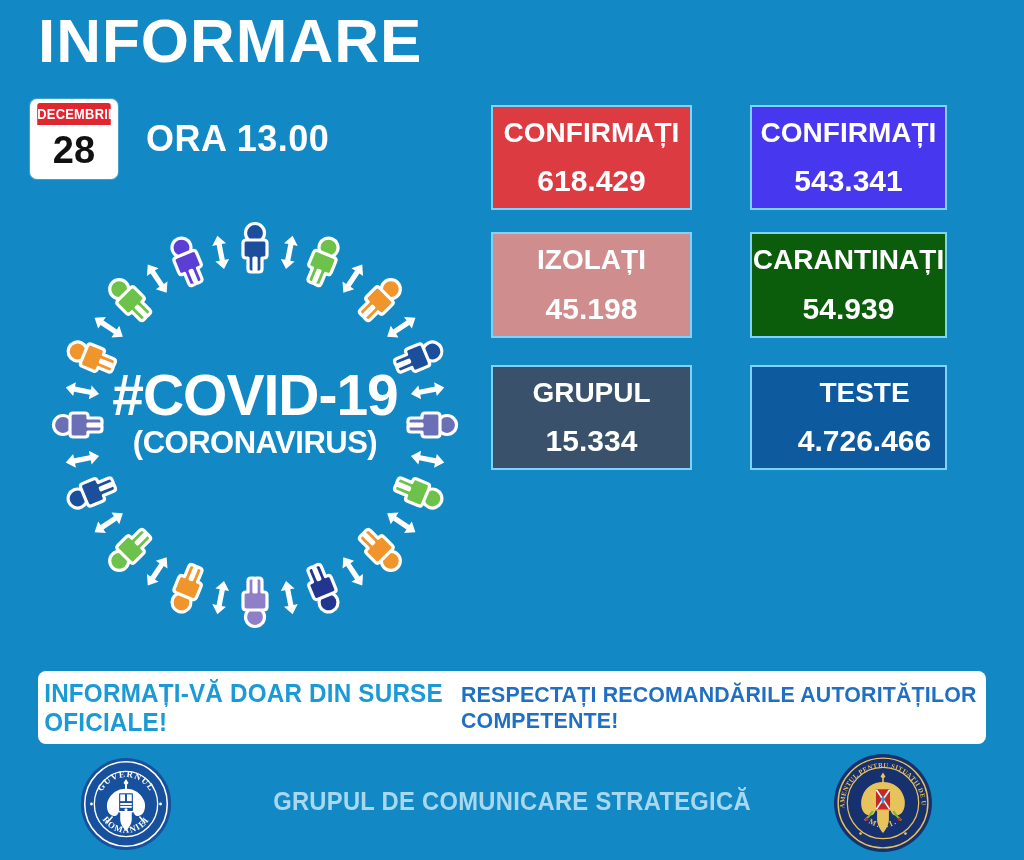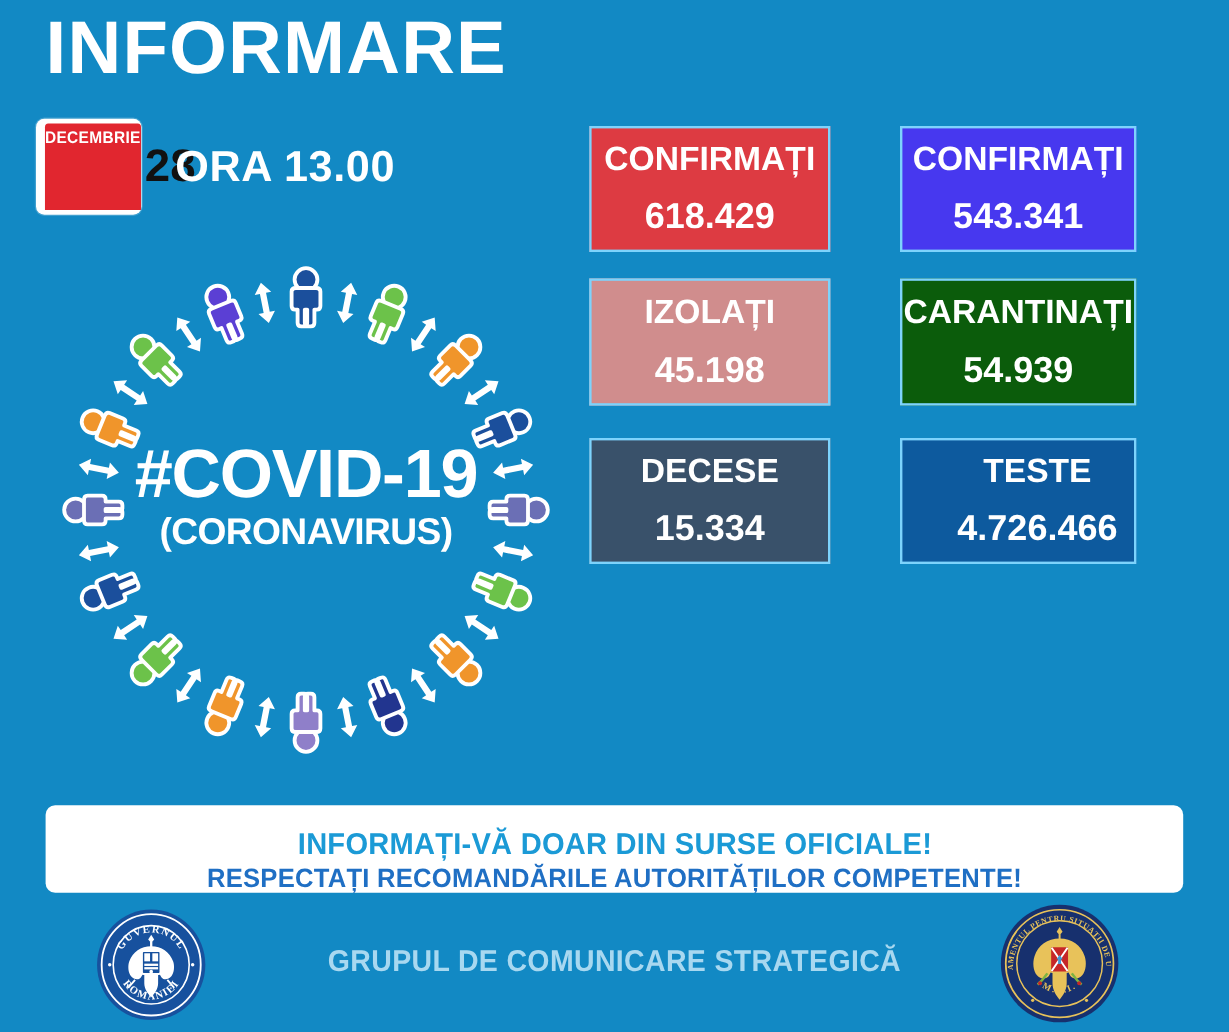--- a/index.html
+++ b/index.html
@@ -15,21 +15,21 @@
 
   
   .title{
     position:absolute;left:38px;top:8px;
     font-size:62px;font-weight:bold;color:#ffffff;
     letter-spacing:1px;line-height:1.05;
   }
   .datebar{position:absolute;left:30px;top:99px;display:flex;align-items:center;}
   .calendar{
     width:88px;height:80px;background:#ffffff;border-radius:7px;
-    box-sizing:border-box;padding:4px;display:flex;
+    box-sizing:border-box;padding:4px;display:flex;flex-direction:column;
     box-shadow:0 0 0 1px rgba(255,255,255,.2);
   }
   .cal-month{
     background:#e1262f;color:#ffffff;font-size:14px;font-weight:bold;
     text-align:center;line-height:22px;letter-spacing:.3px;
     border-radius:3px 3px 0 0;font-family:"Liberation Sans",sans-serif;
     transform:scaleX(.92);
   }
   .cal-day{
     flex:1;color:#111111;font-size:38px;font-weight:bold;
@@ -68,21 +68,21 @@
   #box-izolati{left:491px;top:232px;width:201px;height:106px;background:#d08d8d;}
   #box-carantinati{left:750px;top:232px;width:197px;height:106px;background:#0b5c0b;}
   #box-decese{left:491px;top:365px;width:201px;height:105px;background:#39516a;}
   #box-teste{left:750px;top:365px;width:197px;height:105px;background:#0d5a9e;padding-left:32px;}
   #box-apeluri{left:491px;top:497px;width:201px;height:108px;background:#efa846;}
 
   
   .banner{
     position:absolute;left:38px;top:671px;width:948px;height:73px;
     background:#ffffff;border-radius:8px;
-    display:flex;flex-direction:column;align-items:center;justify-content:flex-end;
+    display:flex;flex-direction:row;align-items:center;justify-content:center;
     box-sizing:border-box;
   }
   .banner .b1{
     color:#1b9ad6;font-size:25px;font-weight:bold;line-height:1.15;
     letter-spacing:.2px;transform:scaleX(.97);
   }
   .banner .b2{
     color:#1f6fc4;font-size:22px;font-weight:bold;line-height:1.15;
     letter-spacing:.2px;transform:scaleX(.97);
   }
@@ -185,21 +185,21 @@
     <div class="lbl">IZOLAȚI</div>
     <div class="val">45.198</div>
   </div>
 
   <div class="stat" id="box-carantinati">
     <div class="lbl">CARANTINAȚI</div>
     <div class="val">54.939</div>
   </div>
 
   <div class="stat" id="box-decese">
-    <div class="lbl">DECESE</div>
+    <div class="lbl">GRUPUL</div>
     <div class="val">15.334</div>
   </div>
 
   <div class="stat" id="box-teste">
     <div class="lbl">TESTE</div>
     <div class="val">4.726.466</div>
   </div>
 
 
   <div class="banner">

